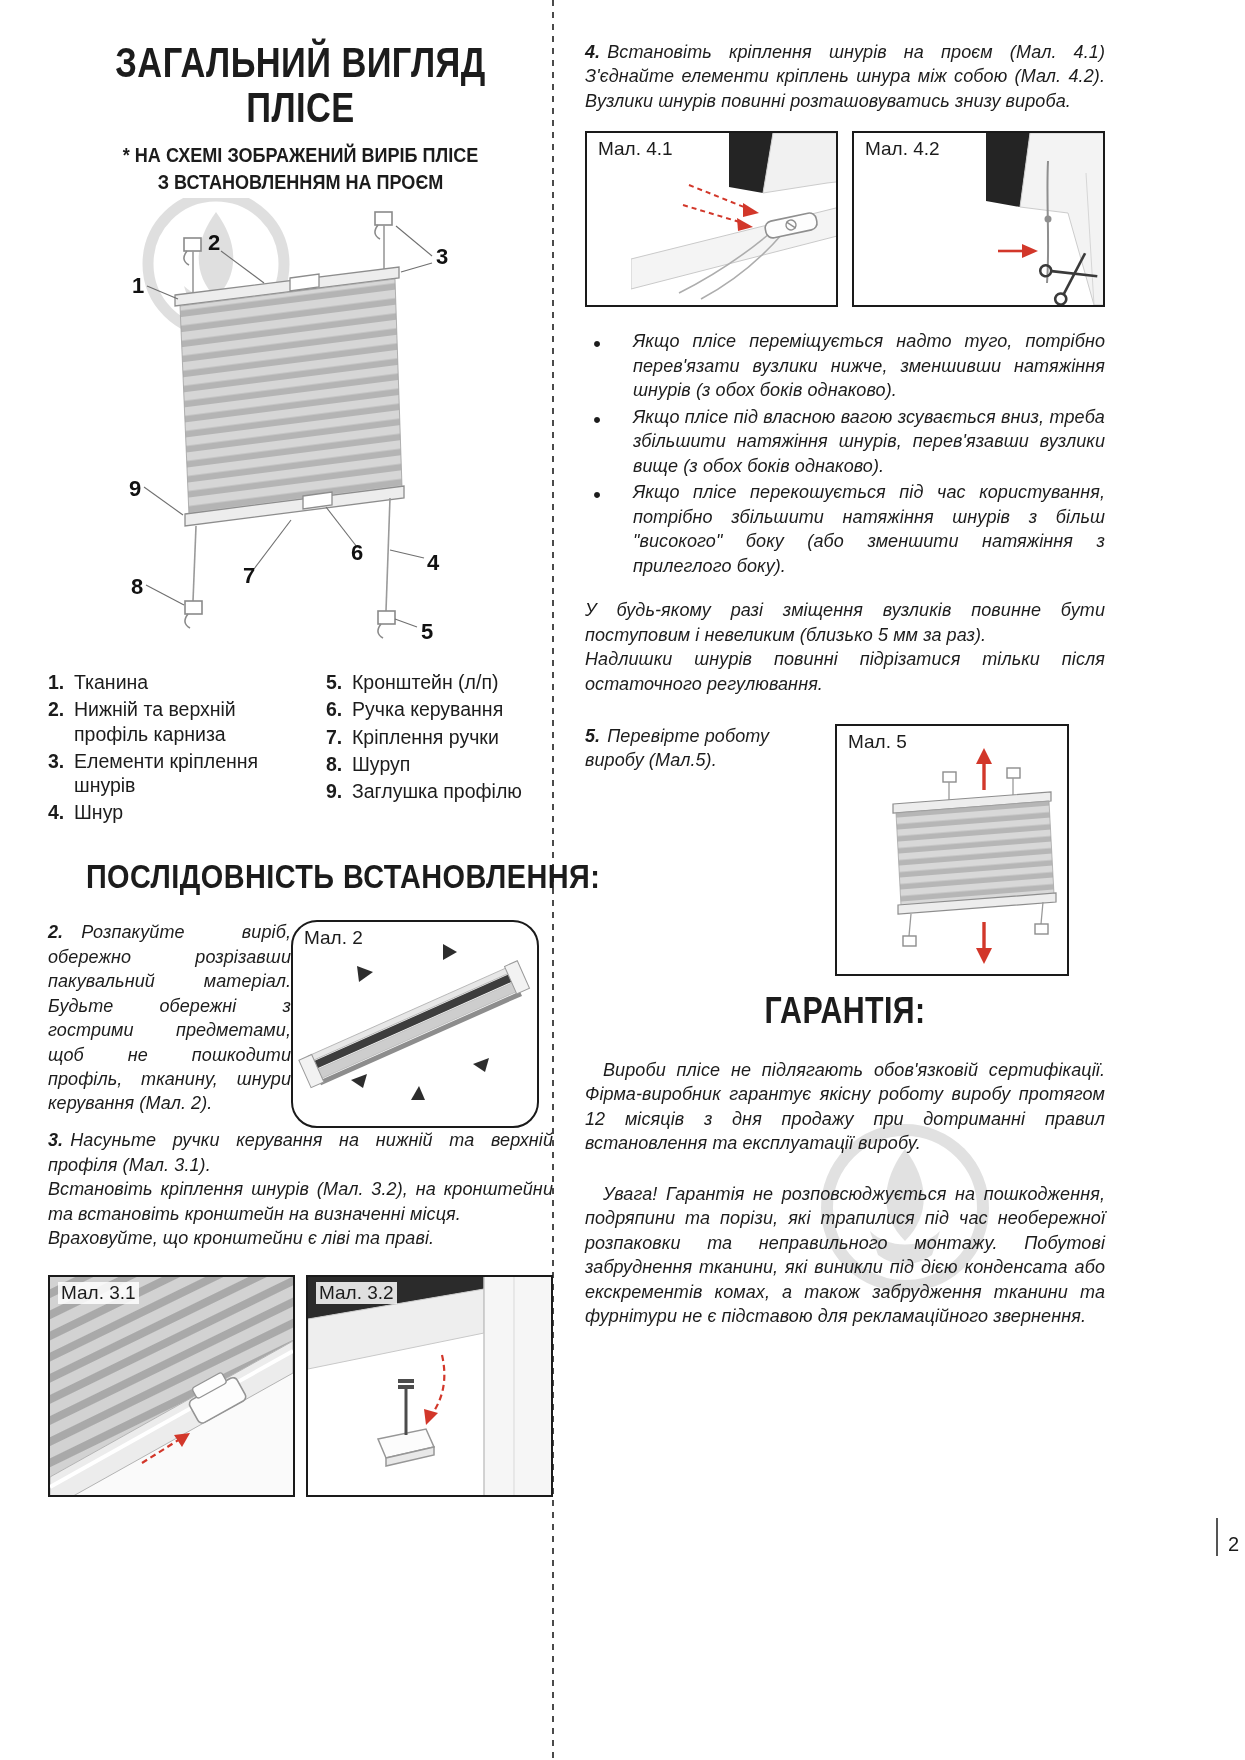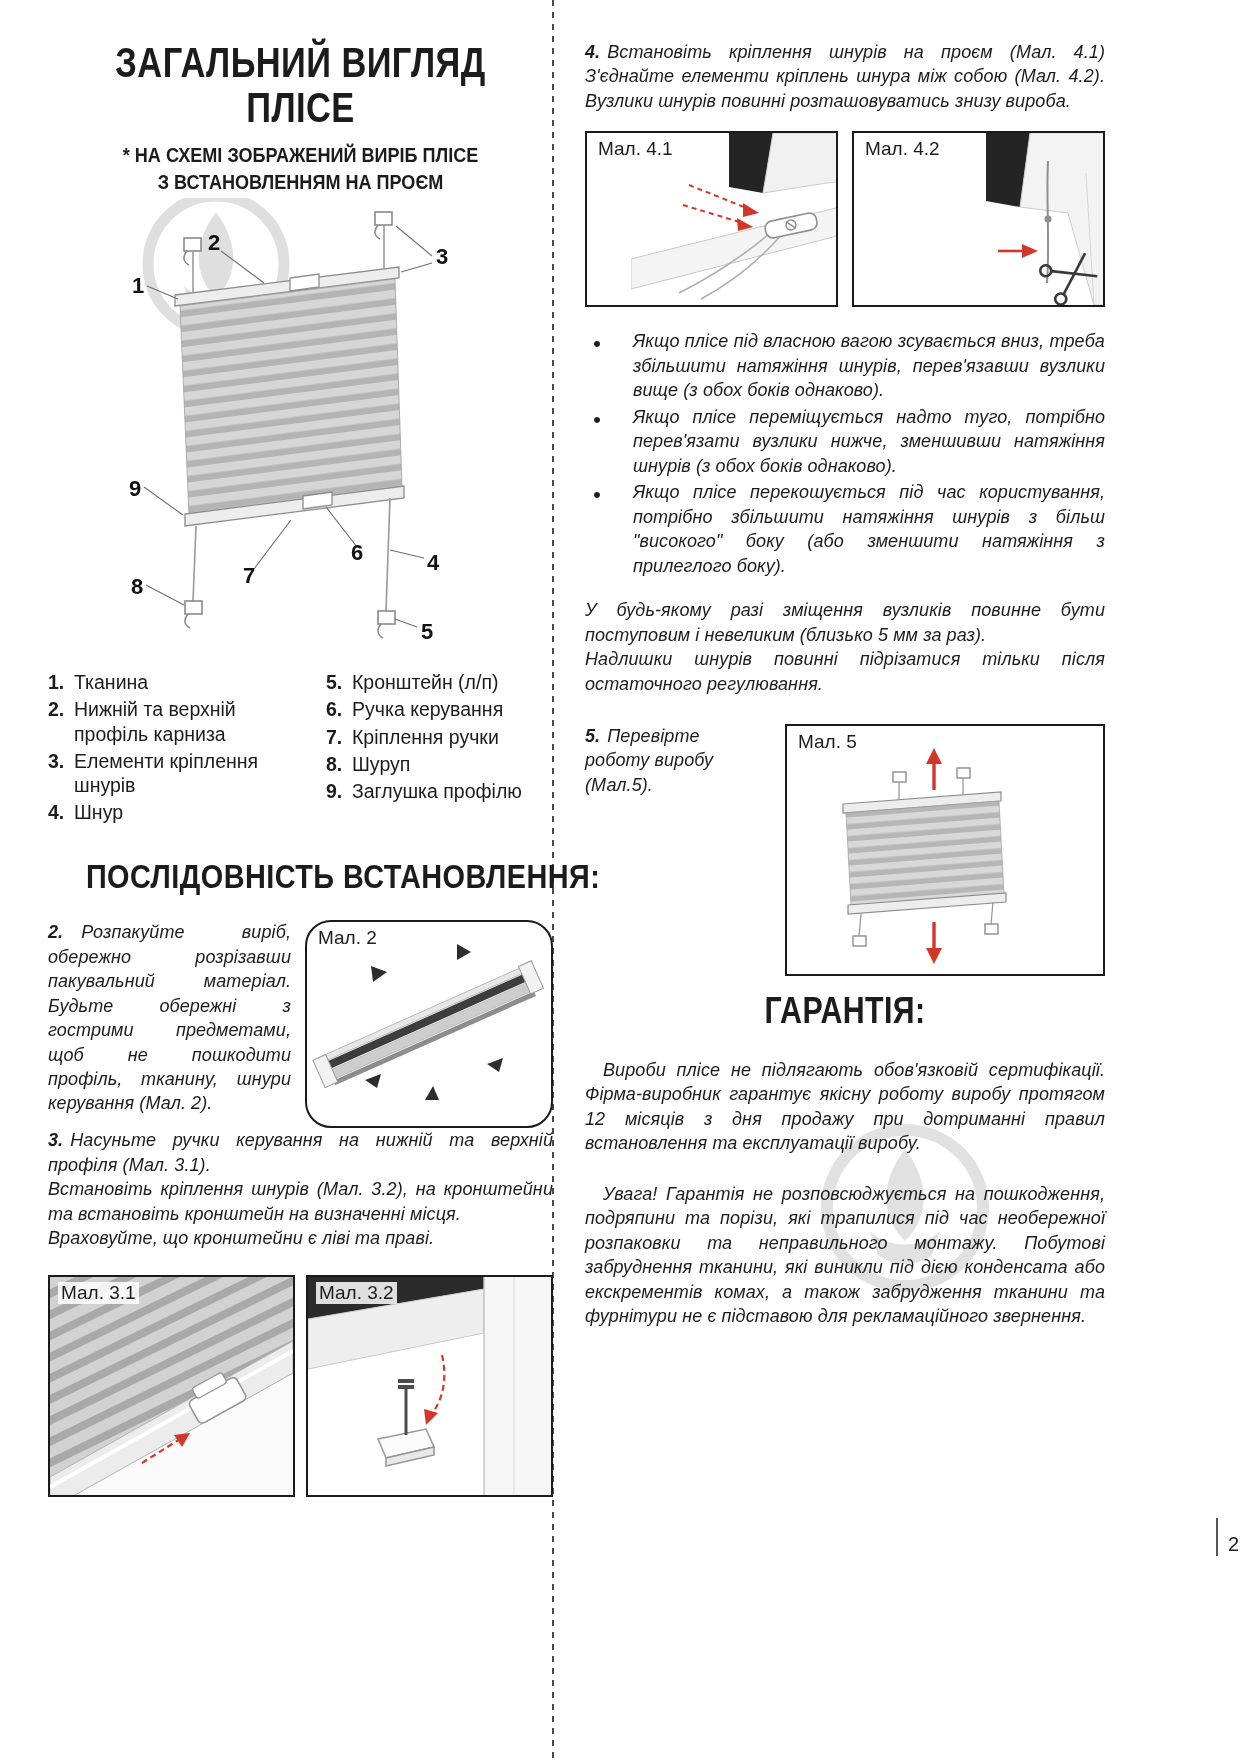--- a/index.html
+++ b/index.html
@@ -30,30 +30,30 @@
   .lnum { font-weight:bold; width:26px; flex:none; }
 
   .seq-heading { margin-top:30px; text-align:center; font-size:34px; font-weight:bold;
     transform:scaleX(0.85); transform-origin:50% 50%; letter-spacing:0.5px; white-space:nowrap; }
 
   .body { font-size:18px; line-height:1.36; text-align:justify; letter-spacing:0.1px;font-style:italic; }
   .stepnum { font-weight:bold; }
   .gap-wide { margin-right:18px; }
   .gap { margin-right:7px; }
 
-  .step2-row { display:flex; margin-top:24px; gap:14px; }
+  .step2-row { display:flex; margin-top:24px; }
   .step2-text { width:243px; }
 
   .figbox { position:relative; border:2px solid #1a1a1a; background:#fff; flex:none; overflow:hidden; }
   .figlabel { position:absolute; top:5px; left:8px; font-size:19px; z-index:2;
     background:rgba(255,255,255,0.85); padding:0 3px; }
   .fig2 { width:248px; height:208px;border-radius:26px; }
   .fig3 { width:247px; height:222px; }
   .fig4 { width:253px; height:176px;padding-left:44px; }
-  .fig5 { width:320px; height:252px; }
+  .fig5 { width:234px; height:252px; }
 
   .step3 { }
   .figs3-row { display:flex; gap:11px; margin-top:24px; }
 
   .figs4-row { display:flex; gap:14px; margin-top:18px; }
 
   .bullets { list-style:none; margin-top:22px; }
   .bullets li { position:relative; padding-left:48px; margin-bottom:2px; }
   .bullets li::before { content:"\2022"; position:absolute; left:8px; top:0; font-size:22px; }
 
@@ -337,22 +337,22 @@
             <line x1="158" y1="128" x2="196" y2="154"></line>
             <line x1="158" y1="154" x2="196" y2="128"></line>
             <circle cx="153" cy="125" r="5.5"></circle>
             <circle cx="153" cy="157" r="5.5"></circle>
           </g>
         </svg>
       </figure>
     </div>
 
     <ul class="bullets">
+      <li class="body"><span>Якщо плісе переміщується надто туго, потрібно перев'язати вузлики нижче, зменшивши натяжіння шнурів (з обох боків однаково).</span></li>
       <li class="body"><span>Якщо плісе під власною вагою зсувається вниз, треба збільшити натяжіння шнурів, перев'язавши вузлики вище (з обох боків однаково).</span></li>
-      <li class="body"><span>Якщо плісе переміщується надто туго, потрібно перев'язати вузлики нижче, зменшивши натяжіння шнурів (з обох боків однаково).</span></li>
       <li class="body"><span>Якщо плісе перекошується під час користування, потрібно збільшити натяжіння шнурів з більш "високого" боку (або зменшити натяжіння з прилеглого боку).</span></li>
     </ul>
 
     <div class="body note">
       <p>У будь-якому разі зміщення вузликів повинне бути поступовим і невеликим (близько 5 мм за раз).</p>
       <p>Надлишки шнурів повинні підрізатися тільки після остаточного регулювання.</p>
     </div>
 
     <div class="step5-row">
       <p class="body step5-text">

